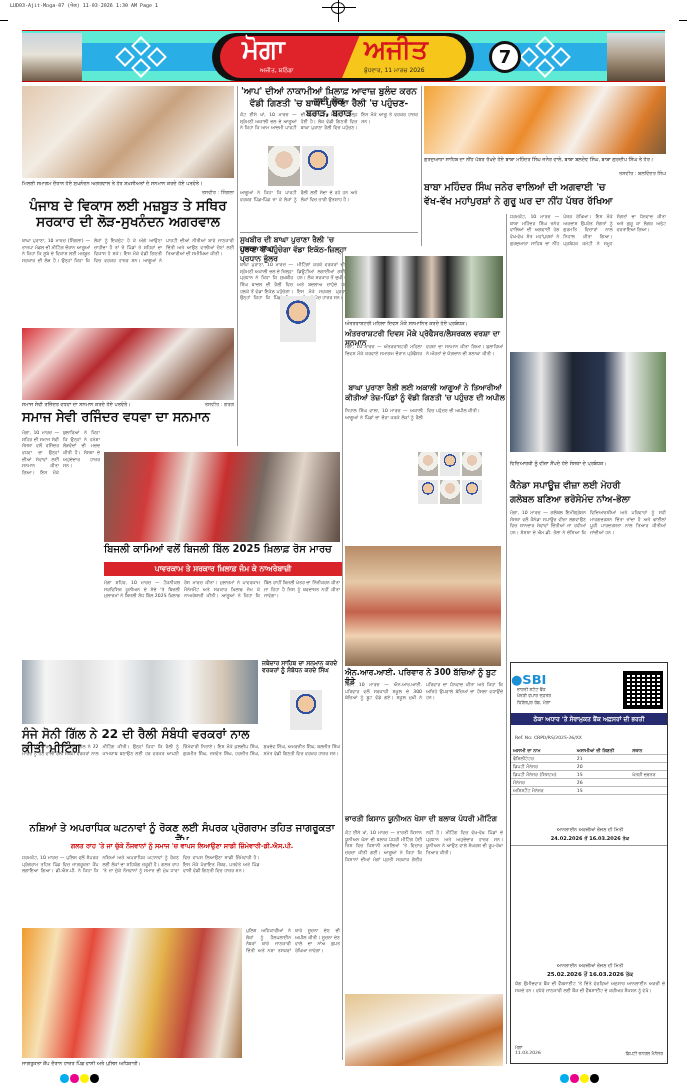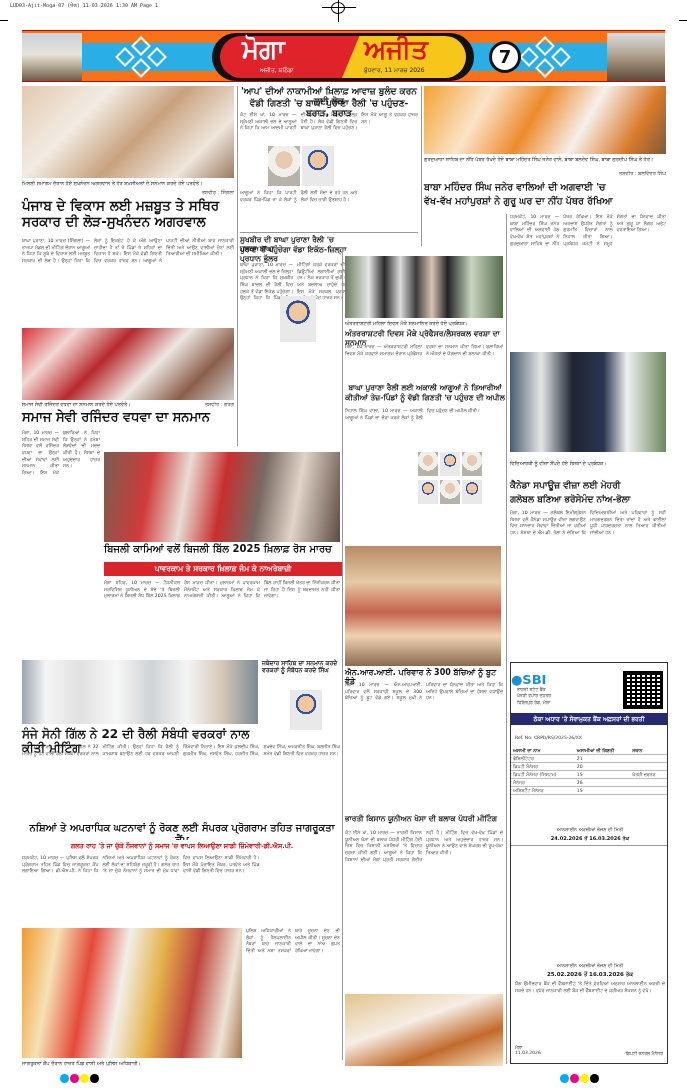--- a/index.html
+++ b/index.html
@@ -4,21 +4,21 @@
 <style>
   * { box-sizing: border-box; margin: 0; padding: 0; }
   html, body { width: 687px; height: 1089px; background: #ffffff; overflow: hidden; }
   body { position: relative; font-family: "DejaVu Sans", sans-serif; color: #111; }
 
   .abs { position: absolute; }
   .slug { left: 10px; top: 2px; font-size: 5px; color: #333; font-family: "DejaVu Sans Mono", monospace; }
   .crop { background: #000; }
 
   
-  .masthead { left: 22px; top: 30px; width: 643px; height: 52px; border-top: 1px solid #c00; border-bottom: 1px solid #c00; overflow: hidden; background: #f97316; }
+  .masthead { left: 22px; top: 30px; width: 643px; height: 52px; border-top: 1px solid #c00; border-bottom: 1px solid #c00; overflow: hidden; background: #5eead4; }
   .mh-photo-l { left: 0; top: 2px; width: 60px; height: 48px; background: linear-gradient(180deg,#c9d3dc 0%,#e7e3d8 45%,#a89b87 75%,#6b5a48 100%); }
   .mh-photo-r { right: 0; top: 2px; width: 58px; height: 48px; background: linear-gradient(180deg,#d8dde2 0%,#b7aa98 40%,#8d7a64 70%,#5b4b3a 100%); }
   .mh-band { left: 60px; top: 12px; width: 525px; height: 28px; background: #29aee6; }
   .diamond { width: 14px; height: 14px; border: 2px solid #fff; transform: rotate(45deg); position: absolute; }
   .mh-oval { left: 190px; top: 2px; width: 262px; height: 48px; border-radius: 24px; background: #111; overflow: hidden; }
   .mh-oval .red { position: absolute; left: 8px; top: 3px; width: 140px; height: 42px; background: #e0232b; border-radius: 21px 0 0 21px; }
   .mh-oval .yel { position: absolute; left: 130px; top: 3px; width: 124px; height: 42px; background: #f6c61b; border-radius: 0 21px 21px 0; clip-path: polygon(14% 0,100% 0,100% 100%,0 100%); }
   .mh-title1 { position: absolute; left: 30px; top: 1px; font-family: "DejaVu Serif", serif; font-weight: bold; font-size: 26px; color: #fff; }
   .mh-title2 { position: absolute; left: 152px; top: 1px; font-family: "DejaVu Serif", serif; font-weight: bold; font-size: 26px; color: #d8161e; }
   .mh-edition { position: absolute; left: 48px; top: 33px; font-size: 6px; color: #fff; }
@@ -93,21 +93,21 @@
     <span class="mh-title2">ਅਜੀਤ</span>
     <span class="mh-edition">ਅਜੀਤ, ਬਠਿੰਡਾ</span>
     <span class="mh-date">ਬੁੱਧਵਾਰ, 11 ਮਾਰਚ 2026</span>
   </div>
   <div class="abs mh-page">7</div>
 </div>
 
 <div class="abs photo ph-rally" style="left:22px;top:86px;width:212px;height:92px"></div>
 <div class="abs caption" style="left:22px;top:180px;width:212px">ਮਿਲਣੀ ਸਮਾਗਮ ਦੌਰਾਨ ਹੋਏ ਸੁਖਨੰਦਨ ਅਗਰਵਾਲ ਤੇ ਹੋਰ ਸ਼ਖ਼ਸੀਅਤਾਂ ਦੇ ਸਨਮਾਨ ਕਰਦੇ ਹੋਏ ਪਤਵੰਤੇ।</div>
 <div class="abs credit" style="left:170px;top:189px;width:64px">ਤਸਵੀਰ : ਸਿੰਗਲਾ</div>
-<div class="abs hl" style="left:22px;top:198px;width:212px;font-size:13.5px;">ਪੰਜਾਬ ਦੇ ਵਿਕਾਸ ਲਈ ਮਜ਼ਬੂਤ ਤੇ ਸਥਿਰ ਸਰਕਾਰ ਦੀ ਲੋੜ-ਸੁਖਨੰਦਨ ਅਗਰਵਾਲ</div>
+<div class="abs hl" style="left:22px;top:198px;width:212px;font-size:13.5px;text-align:center">ਪੰਜਾਬ ਦੇ ਵਿਕਾਸ ਲਈ ਮਜ਼ਬੂਤ ਤੇ ਸਥਿਰ ਸਰਕਾਰ ਦੀ ਲੋੜ-ਸੁਖਨੰਦਨ ਅਗਰਵਾਲ</div>
 <div class="abs body-text" style="left:22px;top:238px;width:212px;height:86px;column-count:3">
   <span>ਬਾਘਾ ਪੁਰਾਣਾ, 10 ਮਾਰਚ (ਸਿੰਗਲਾ)</span> — ਭਾਜਪਾ ਮੰਡਲ ਦੀ ਮੀਟਿੰਗ ਦੌਰਾਨ ਆਗੂਆਂ ਨੇ ਕਿਹਾ ਕਿ ਸੂਬੇ ਦੇ ਵਿਕਾਸ ਲਈ ਮਜ਼ਬੂਤ ਸਰਕਾਰ ਦੀ ਲੋੜ ਹੈ। ਉਨ੍ਹਾਂ ਕਿਹਾ ਕਿ ਲੋਕਾਂ ਨੂੰ ਇਕਜੁੱਟ ਹੋ ਕੇ ਅੱਗੇ ਆਉਣਾ ਚਾਹੀਦਾ ਹੈ ਤਾਂ ਜੋ ਪਿੰਡਾਂ ਤੇ ਸ਼ਹਿਰਾਂ ਦਾ ਵਿਕਾਸ ਹੋ ਸਕੇ। ਇਸ ਮੌਕੇ ਵੱਡੀ ਗਿਣਤੀ ਵਿਚ ਵਰਕਰ ਹਾਜ਼ਰ ਸਨ। ਆਗੂਆਂ ਨੇ ਪਾਰਟੀ ਦੀਆਂ ਨੀਤੀਆਂ ਬਾਰੇ ਜਾਣਕਾਰੀ ਦਿੱਤੀ ਅਤੇ ਆਉਣ ਵਾਲੀਆਂ ਚੋਣਾਂ ਲਈ ਤਿਆਰੀਆਂ ਦੀ ਸਮੀਖਿਆ ਕੀਤੀ।
 </div>
 <div class="abs photo ph-red" style="left:22px;top:328px;width:212px;height:72px"></div>
 <div class="abs caption" style="left:22px;top:401px;width:160px">ਸਮਾਜ ਸੇਵੀ ਰਜਿੰਦਰ ਵਧਵਾ ਦਾ ਸਨਮਾਨ ਕਰਦੇ ਹੋਏ ਪਤਵੰਤੇ।</div>
 <div class="abs credit" style="left:182px;top:401px;width:52px">ਤਸਵੀਰ : ਗਰਗ</div>
 <div class="abs hl" style="left:22px;top:410px;width:212px;font-size:13px">ਸਮਾਜ ਸੇਵੀ ਰਜਿੰਦਰ ਵਧਵਾ ਦਾ ਸਨਮਾਨ</div>
 <div class="abs body-text" style="left:22px;top:430px;width:78px;height:108px;column-count:2">ਮੋਗਾ, 10 ਮਾਰਚ — ਸ਼ਹਿਰ ਦੀ ਸਮਾਜ ਸੇਵੀ ਸੰਸਥਾ ਵਲੋਂ ਰਜਿੰਦਰ ਵਧਵਾ ਦਾ ਉਨ੍ਹਾਂ ਦੀਆਂ ਸੇਵਾਵਾਂ ਲਈ ਸਨਮਾਨ ਕੀਤਾ ਗਿਆ। ਇਸ ਮੌਕੇ ਬੁਲਾਰਿਆਂ ਨੇ ਕਿਹਾ ਕਿ ਉਨ੍ਹਾਂ ਨੇ ਹਮੇਸ਼ਾ ਲੋੜਵੰਦਾਂ ਦੀ ਮਦਦ ਕੀਤੀ ਹੈ। ਸੰਸਥਾ ਦੇ ਅਹੁਦੇਦਾਰ ਹਾਜ਼ਰ ਸਨ।</div>
 
 <div class="abs hl" style="left:240px;top:86px;width:178px;font-size:9px;text-align:center">'ਆਪ' ਦੀਆਂ ਨਾਕਾਮੀਆਂ ਖ਼ਿਲਾਫ਼ ਆਵਾਜ਼ ਬੁਲੰਦ ਕਰਨ ਲਈ ਲੋਕ</div>

